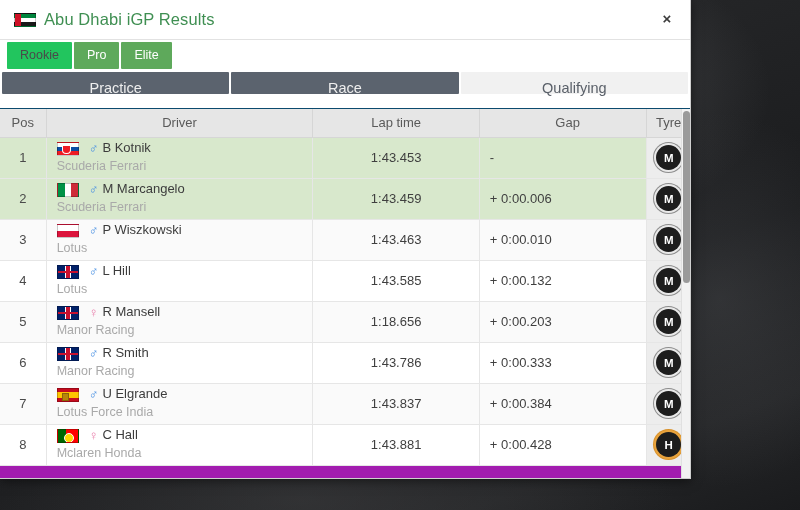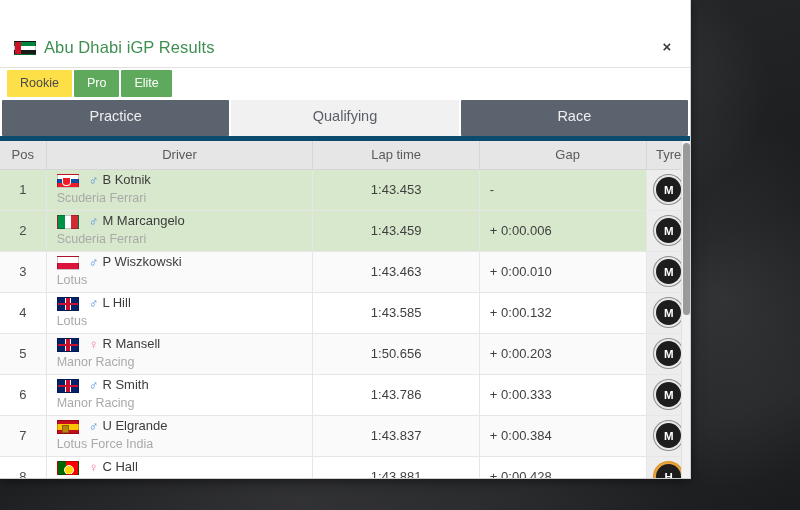--- a/index.html
+++ b/index.html
@@ -41,21 +41,20 @@
 
   
   .dlg-header {
     height: 40px;
     flex: 0 0 40px;
     display: flex;
     align-items: center;
     padding: 0 12px 0 14px;
     border-bottom: 1px solid #e2e2e2;
     background: #fff;
-    margin-top: 28px;
   }
   .dlg-title {
     font-size: 16.5px;
     color: #3f8f52;
     letter-spacing: .1px;
     white-space: nowrap;
   }
   .flag {
     display: inline-block;
     vertical-align: middle;
@@ -94,56 +93,56 @@
     font-size: 12.5px;
     margin-right: 2px;
     cursor: pointer;
     border: none;
     color: #fff;
     background: #5ea95b;
     border-radius: 1px;
     font-family: "Liberation Sans", sans-serif;
   }
   .tier-btn.inactive {
-    background: #fde047;
+    background: #22c55e;
     color: #4a4a4a;
   }
 
   
   .tab-bar {
     flex: 0 0 36px;
     display: flex;
     padding: 0 2px;
     background: #fff;
     gap: 2px;
   }
   .tab {
     flex: 1 1 0;
-    height: 36px;
+    height: 22px;
     line-height: 33px;
     text-align: center;
     font-size: 14.5px;
     color: #eeeeee;
     background: #5b636e;
     cursor: pointer;
     user-select: none;
     border-radius: 1px;
   }
   .tab.active {
     background: #f1f1f1;
     color: #5a6069;
   }
 
   
   .table-wrap {
     flex: 1 1 auto;
     position: relative;
     overflow: hidden;
-    border-top: 5px solid #0c4a6e;
-    background: #d946ef;
+    border-top: 1px solid #0c4a6e;
+    background: #a21caf;
   }
   table.results {
     width: 690px;
     border-collapse: collapse;
     table-layout: fixed;
     font-size: 13px;
   }
   table.results th {
     background: #e6e6e6;
     color: #5a5a5a;
@@ -259,22 +258,22 @@
   </div>
 
   <div class="tier-bar">
     <button class="tier-btn inactive">Rookie</button>
     <button class="tier-btn">Pro</button>
     <button class="tier-btn">Elite</button>
   </div>
 
   <div class="tab-bar">
     <div class="tab">Practice</div>
+    <div class="tab">Race</div>
     <div class="tab active">Qualifying</div>
-    <div class="tab">Race</div>
   </div>
 
   <div class="table-wrap">
     <table class="results">
       <thead>
         <tr>
           <th class="col-pos">Pos</th>
           <th class="col-drv">Driver</th>
           <th class="col-lap">Lap time</th>
           <th class="col-gap">Gap</th>
@@ -341,21 +340,21 @@
           <tr class="odd">
             <td class="col-pos"><span class="pos-num">5</span></td>
             <td class="col-drv driver-cell">
               <div class="driver-line1">
                 <span class="flag f-gbr"></span>
                 <span class="gender female">♀</span>
                 <span class="driver-name">R Mansell</span>
               </div>
               <div class="team">Manor Racing</div>
             </td>
-            <td class="col-lap"><span class="lap-val">1:50.656</span></td>
+            <td class="col-lap"><span class="lap-val">1:18.656</span></td>
             <td class="col-gap"><span class="gap-val">+ 0:00.203</span></td>
             <td class="col-tyre"><span class="tyre M">M</span></td>
           </tr>
           <tr class="even">
             <td class="col-pos"><span class="pos-num">6</span></td>
             <td class="col-drv driver-cell">
               <div class="driver-line1">
                 <span class="flag f-gbr"></span>
                 <span class="gender male">♂</span>
                 <span class="driver-name">R Smith</span>

